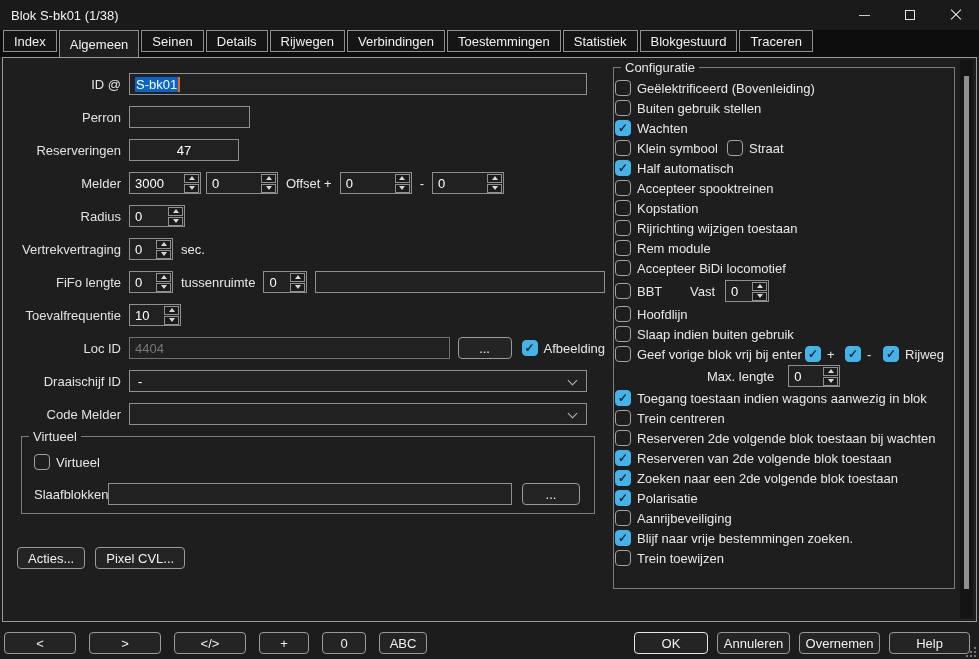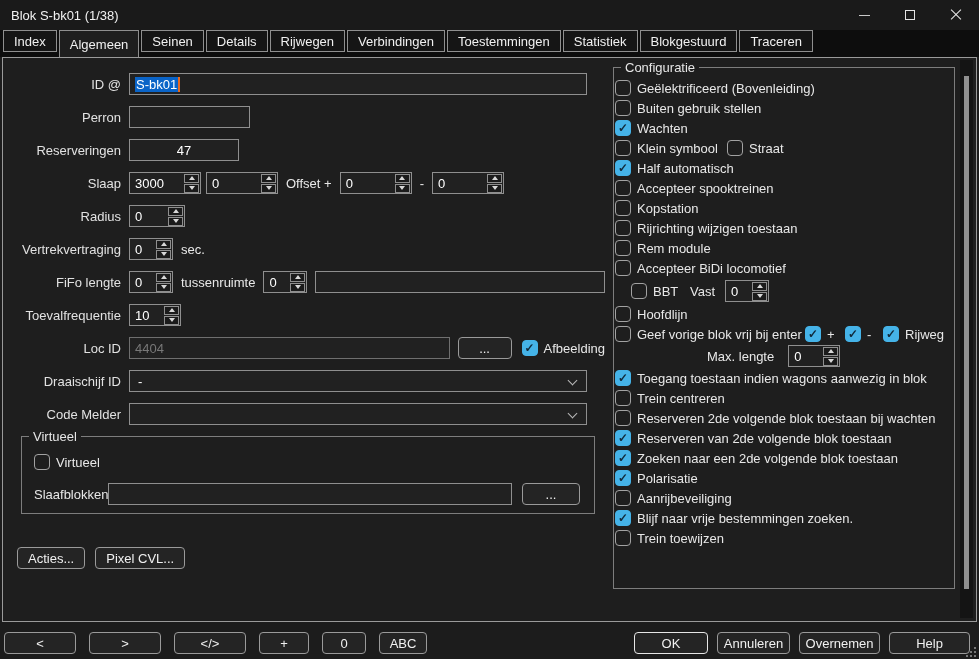--- a/index.html
+++ b/index.html
@@ -184,21 +184,21 @@
     </div>
 
     <div class="frow">
       <span class="flabel">Reserveringen</span>
       <span class="tinput center" style="width:110px">
           <span>47</span>
         </span>
     </div>
 
     <div class="frow">
-      <span class="flabel">Slaap</span>
+      <span class="flabel">Melder</span>
       <span class="spin w72" style="margin-right:5px">
           <span class="sval">3000</span>
           <span class="sbtns">
             <span class="sb">
               <i class="tri up"></i>
             </span>
             <span class="sb">
               <i class="tri dn"></i>
             </span>
           </span>
@@ -436,41 +436,47 @@
             <span class="cblabel">Rem module</span>
           </span>
         </div>
         <div class="cfgrow">
           <span class="cbitem">
             <span class="cbox"></span>
             <span class="cblabel">Accepteer BiDi locomotief</span>
           </span>
         </div>
         <div class="cfgrow" style="height: 26px;">
-          <span class="cbitem" style="width: 75px; padding-left: 16px;">
+          <span class="cbitem" style="width: 75px;">
             <span class="cbox"></span>
             <span class="cblabel">BBT</span>
           </span>
           <span class="cfgtxt">Vast</span>
           <span class="spin" style="width: 44px; margin-left: 10px;">
             <span class="sval">0</span>
             <span class="sbtns">
               <span class="sb">
                 <i class="tri up"></i>
               </span>
               <span class="sb">
                 <i class="tri dn"></i>
               </span>
             </span>
           </span>
         </div>
         <div class="cfgrow">
           <span class="cbitem">
             <span class="cbox"></span>
             <span class="cblabel">Hoofdlijn</span>
+          </span>
+        </div>
+        <div class="cfgrow">
+          <span class="cbitem">
+            <span class="cbox"></span>
+            <span class="cblabel">Slaap indien buiten gebruik</span>
           </span>
         </div>
         <div class="cfgrow">
           <span class="cbitem" style="width: 190px;">
             <span class="cbox"></span>
             <span class="cblabel">Geef vorige blok vrij bij enter</span>
           </span>
           <span class="cbitem" style="width: 40px;">
             <span class="cbox on"></span>
             <span class="cblabel">+</span>

